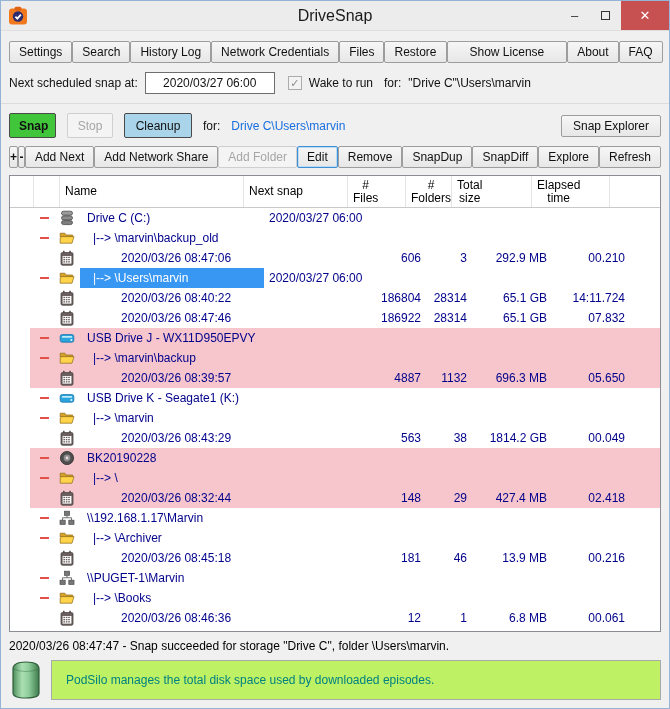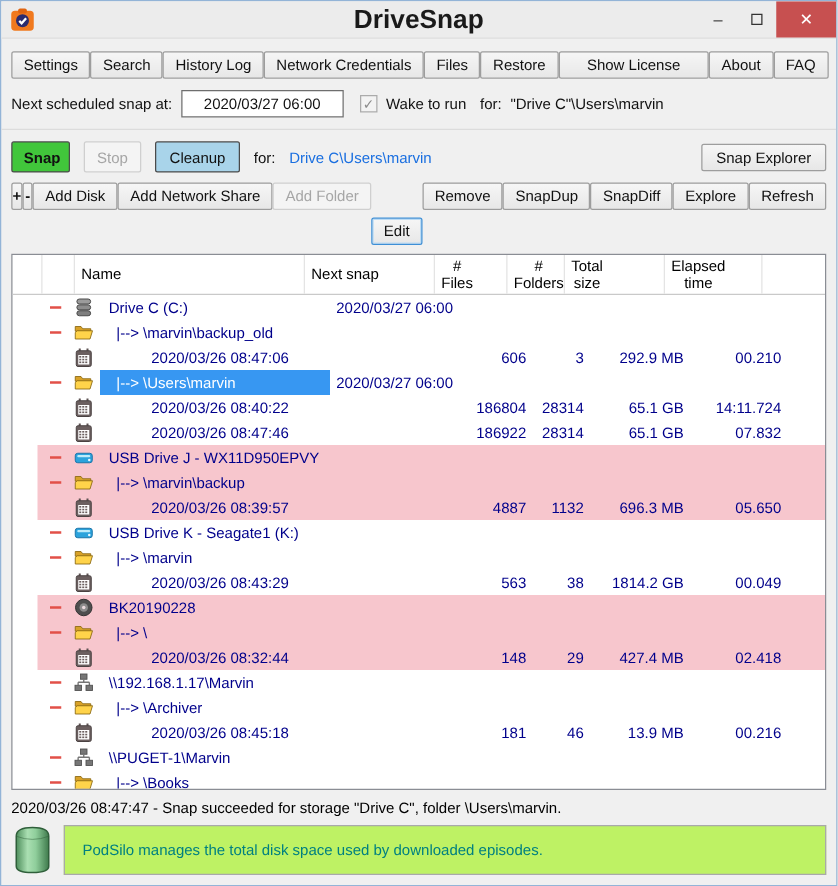--- a/index.html
+++ b/index.html
@@ -8,33 +8,33 @@
     width:670px; height:709px;
     border:1px solid #93b4d7;
     background:#f0f0f0;
     display:flex; flex-direction:column;
     font-family:"Liberation Sans", sans-serif;
     position:relative; overflow:hidden;
   }
   
   .titlebar{ flex:0 0 30px; display:flex; align-items:center; background:#ececec; border-bottom:1px solid #dedede; position:relative; }
   .app-icon{ margin-left:7px; width:20px; height:20px; flex:none; }
-  .title{ position:absolute; left:0; right:0; text-align:center; font-size:21px; color:#1a1a1a; pointer-events:none;font-weight:bold; }
+  .title{ position:absolute; left:0; right:0; text-align:center; font-size:16px; color:#1a1a1a; pointer-events:none; }
   .win-controls{ margin-left:auto; display:flex; height:29px; align-self:flex-start; }
   .win-btn{ width:31px; height:29px; display:flex; align-items:center; justify-content:center; font-size:13px; color:#333; cursor:default; }
   .win-btn.max .box{ width:9px; height:9px; border:1px solid #333; display:block; }
   .win-btn.close{ width:48px; background:#c75050; color:#fff; font-size:13px; }
   
   .btn{
     height:22px; font-family:"Liberation Sans",sans-serif; font-size:12px; color:#111;
     background:linear-gradient(#f6f6f6,#e7e7e7); border:1px solid #9d9d9d; border-radius:2px;
     padding:0 9px; white-space:nowrap; cursor:default; line-height:20px;
   }
   .btn.disabled{ color:#a6a6a6; border-color:#cfcfcf; background:#f4f4f4; }
-  .btn.focused{ border-color:#3d8fd6; box-shadow:inset 0 0 0 1px #bcdcf5;margin-top:28px; }
+  .btn.focused{ border-color:#3d8fd6; box-shadow:inset 0 0 0 1px #bcdcf5; }
   .btn.wide{ padding:0 22px; }
   .menu-row{ display:flex; justify-content:space-between; margin:10px 8px 0; }
   
   .schedule-row{ display:flex; align-items:center; margin:9px 8px 0; font-size:12px; color:#111; gap:7px; }
   .snap-time{ width:130px; height:22px; border:1px solid #6e6e6e; text-align:center; font-family:"Liberation Sans",sans-serif; font-size:12px; color:#111; background:#fff; }
   .checkbox{ width:14px; height:14px; border:1px solid #ababab; background:#f3f3f3; display:inline-flex; align-items:center; justify-content:center; font-size:11px; color:#8b8b8b; margin-left:6px; }
   .sep{ height:1px; background:#dcdcdc; margin-top:9px; }
   
   .snap-row{ display:flex; align-items:center; margin:9px 8px 0; gap:11px; font-size:12px; }
   .btn.snap{ width:47px; height:25px; background:#41c63b; border:1px solid #4a4a4a; font-weight:bold;}
@@ -123,21 +123,21 @@
     <button class="btn stop disabled">Stop</button>
     <button class="btn cleanup">Cleanup</button>
     <span class="for-label">for:</span>
     <span class="target-link">Drive C\Users\marvin</span>
     <button class="btn snap-explorer">Snap Explorer</button>
   </div>
 
   <div class="tool-row">
       <button class="btn small">+</button>
       <button class="btn small">-</button>
-      <button class="btn">Add Disk</button>
+      <button class="btn">Add Next</button>
       <button class="btn">Add Network Share</button>
       <button class="btn disabled">Add Folder</button>
       <button class="btn focused">Edit</button>
       <button class="btn">Remove</button>
       <button class="btn">SnapDup</button>
       <button class="btn">SnapDiff</button>
       <button class="btn">Explore</button>
       <button class="btn">Refresh</button>
     </div>
 

